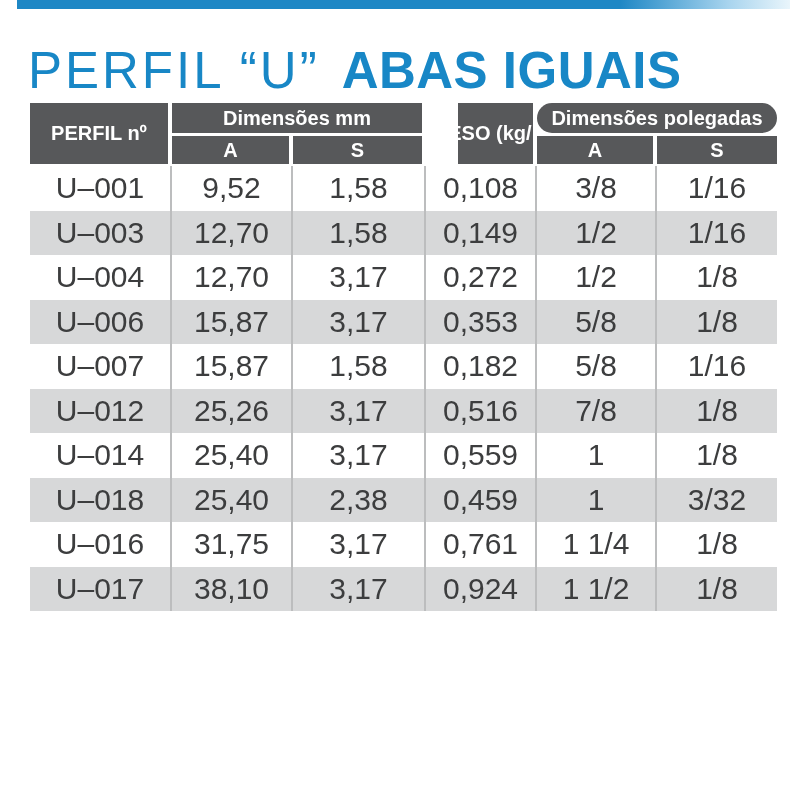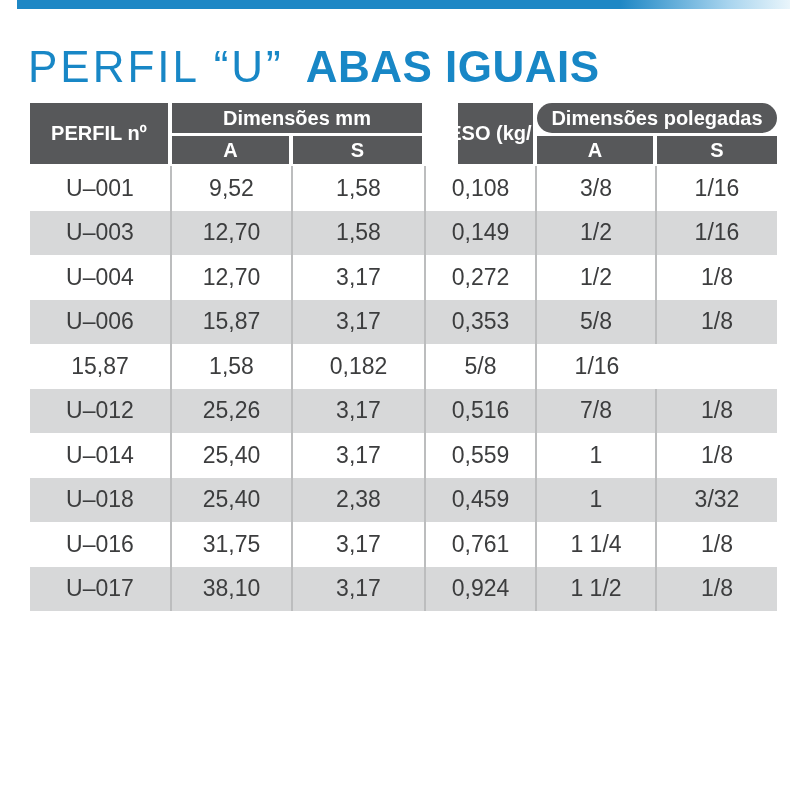--- a/index.html
+++ b/index.html
@@ -13,21 +13,21 @@
   }
   .accent-bar {
     position:absolute;
     left:17px; top:0;
     width:773px; height:9px;
     background:linear-gradient(90deg, #1e87c5 0%, #1e87c5 78%, #a8d4ee 92%, #e9f5fb 100%);
   }
   .title {
     position:absolute;
     left:28px; top:44px;
-    font-size:44px;
+    font-size:51px;
     line-height:1.05;
     color:#1887c6;
     white-space:nowrap;
   }
   .title .light {
     font-weight:400;
     letter-spacing:3px;
   }
   .title .bold {
     font-weight:700;
@@ -69,21 +69,21 @@
     display:grid;
     grid-template-columns:142px 121px 133px 111px 120px 120px;
     height:44.5px;
     background:#ffffff;
   }
   .trow.alt { background:#d7d8d9; }
   .tcell {
     display:flex;
     align-items:center;
     justify-content:center;
-    font-size:23px;
+    font-size:30px;
     color:#3c3d3e;
     border-right:2px solid #bcbdbe;
     white-space:nowrap;
   }
   .tcell:last-child { border-right:none; }
 </style>
 </head>
 <body>
 
 <div class="page">
@@ -137,20 +137,21 @@
       <div class="trow alt">
         <div class="tcell">U–006</div>
         <div class="tcell">15,87</div>
         <div class="tcell">3,17</div>
         <div class="tcell">0,353</div>
         <div class="tcell">5/8</div>
         <div class="tcell">1/8</div>
       </div>
 
       <div class="trow">
+        <div class="tcell">U–007</div>
         <div class="tcell">15,87</div>
         <div class="tcell">1,58</div>
         <div class="tcell">0,182</div>
         <div class="tcell">5/8</div>
         <div class="tcell">1/16</div>
       </div>
 
       <div class="trow alt">
         <div class="tcell">U–012</div>
         <div class="tcell">25,26</div>

